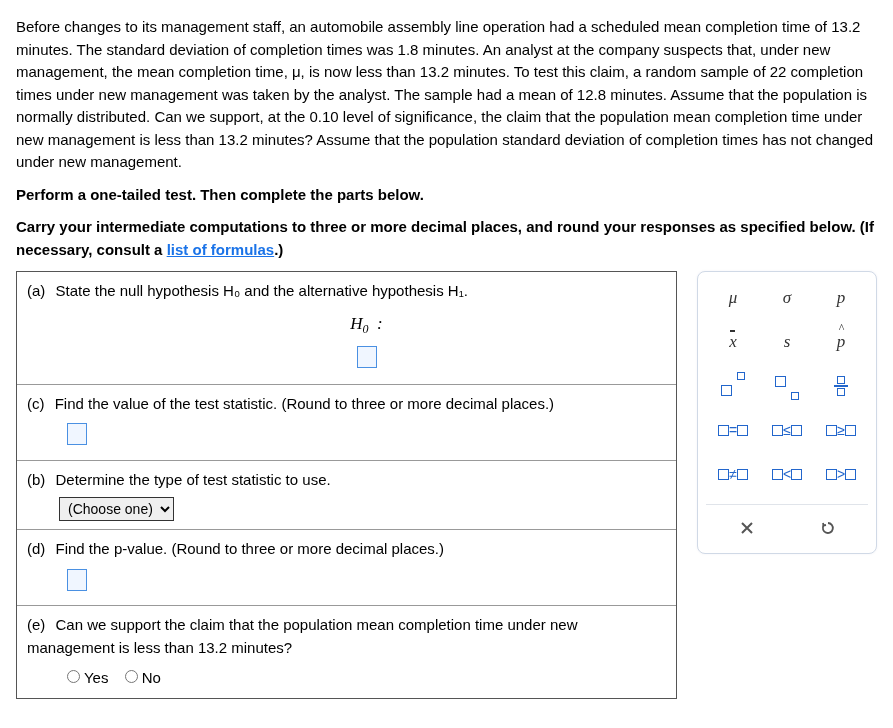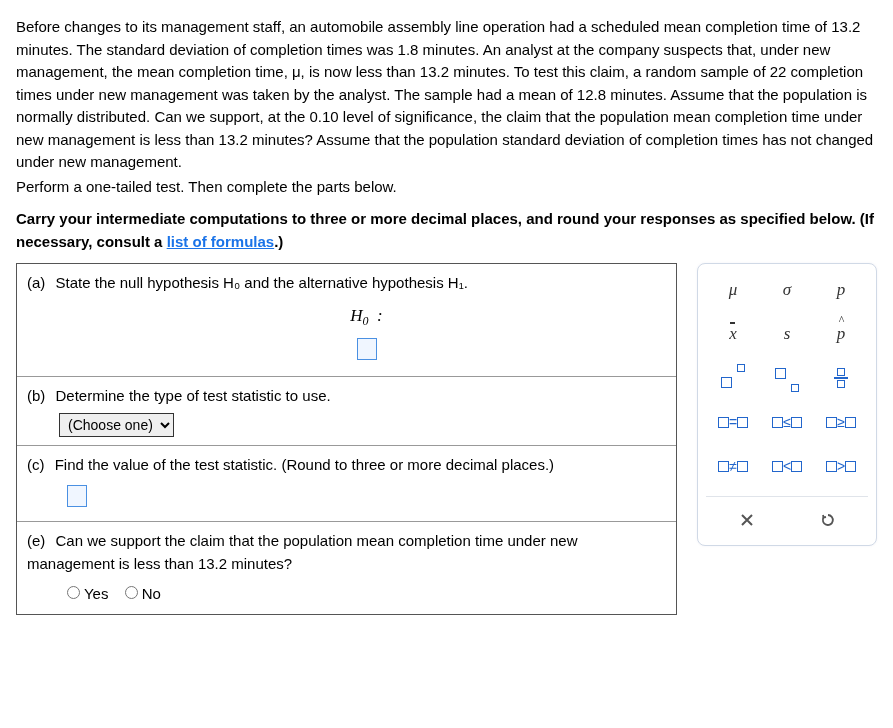--- a/index.html
+++ b/index.html
@@ -72,54 +72,59 @@
     .xbar { position: relative; display:inline-block; }
     .xbar::before { content:''; position:absolute; top:1px; left:1px; right:2px; height:1.5px; background:#333; }
     .phat { position: relative; display:inline-block; font-style: italic;}
     .phat::before { content:'^'; position:absolute; top:-10px; left:2px; font-style:normal; font-size:12px;}
   </style>
 </head>
 <body>
 
 <div class="problem-text">
   <p>Before changes to its management staff, an automobile assembly line operation had a scheduled mean completion time of 13.2 minutes. The standard deviation of completion times was 1.8 minutes. An analyst at the company suspects that, under new management, the mean completion time, μ, is now less than 13.2 minutes. To test this claim, a random sample of 22 completion times under new management was taken by the analyst. The sample had a mean of 12.8 minutes. Assume that the population is normally distributed. Can we support, at the 0.10 level of significance, the claim that the population mean completion time under new management is less than 13.2 minutes? Assume that the population standard deviation of completion times has not changed under new management.</p>
-  <p style="margin-top:2px;">Perform a one-tailed test. Then complete the parts below.</p>
+  <p style="margin-top:10px;font-weight:bold;">Perform a one-tailed test. Then complete the parts below.</p>
   <p style="margin-top:10px;font-weight:bold;">
     <span>Carry your intermediate computations to three or more decimal places, and round your responses as specified below. (If necessary, consult a </span><a href="#">list of formulas</a><span>.)</span>
   </p>
 </div>
 
 <div class="container">
   <div class="parts">
 
     <div class="part">
       <span class="part-label">(a)</span>
       <span class="part-content">State the null hypothesis H₀ and the alternative hypothesis H₁.</span>
       <div class="hypothesis-row">
         <span class="sub"><i>H</i><sub>0</sub>&nbsp;&nbsp;:</span>
         <span class="inputbox"></span>
       </div>
+    </div>
+
+    <div class="part">
+      <span class="part-label">(c)</span>
+      <span class="part-content">Find the value of the test statistic. (Round to three or more decimal places.)</span>
+      <div class="indent"><span class="inputbox"></span></div>
     </div>
 
     <div class="part">
       <span class="part-label">(b)</span>
       <span class="part-content">Determine the type of test statistic to use.</span>
       <div>
         <select>
           <option>(Choose one)</option>
         </select>
       </div>
     </div>
 
     <div class="part">
-      <span class="part-label">(c)</span>
-      <span class="part-content">Find the value of the test statistic. (Round to three or more decimal places.)</span>
+      <span class="part-label">(d)</span>
+      <span class="part-content">Find the p-value. (Round to three or more decimal places.)</span>
       <div class="indent"><span class="inputbox"></span></div>
     </div>
-
 
     <div class="part">
       <span class="part-label">(e)</span>
       <span class="part-content">Can we support the claim that the population mean completion time under new management is less than 13.2 minutes?</span>
       <div class="radio-group">
         <label><input type="radio" name="ans" style=""> <span>Yes</span></label>
         <label><input type="radio" name="ans" style=""> <span>No</span></label>
       </div>
     </div>
 

